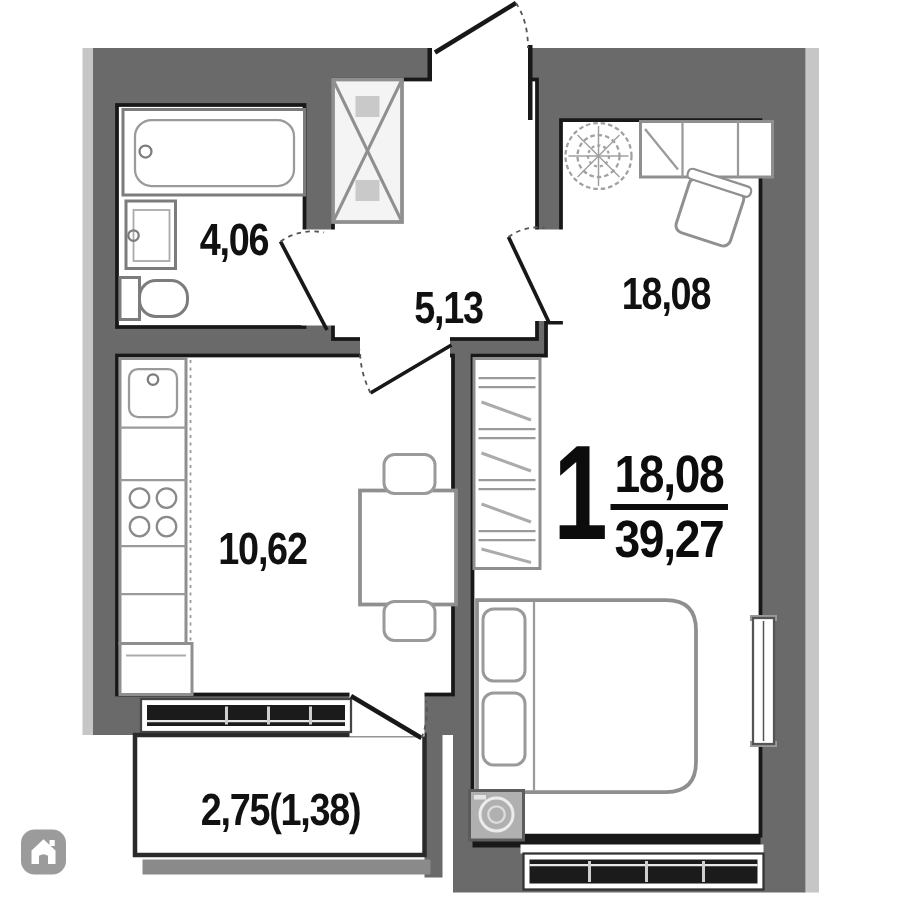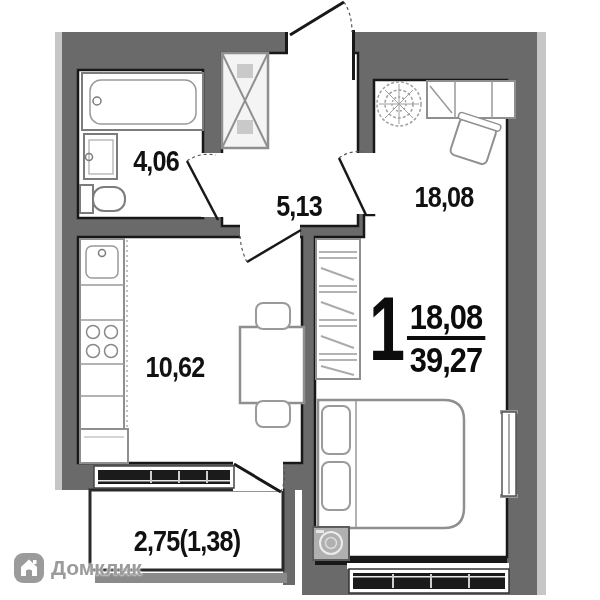--- a/index.html
+++ b/index.html
@@ -232,16 +232,15 @@
     </div>
   </div>
 
   <div class="watermark">
     <svg width="34" height="34" viewBox="0 0 34 34">
       <rect x="2" y="2" width="30" height="30" rx="9" fill="#9b9b9b"></rect>
       <path d="M9,16 L17,8.5 L25,16 V25 H9 Z" fill="#ffffff"></path>
       <rect x="21" y="9" width="3.5" height="4" fill="#ffffff"></rect>
       <path d="M14,25 V19.5 Q17,17.5 20,19.5 V25 Z" fill="#9b9b9b"></path>
     </svg>
-    <div class="watermark-text">Домклик</div>
   </div>
 
 </div>
 
 </body></html>

